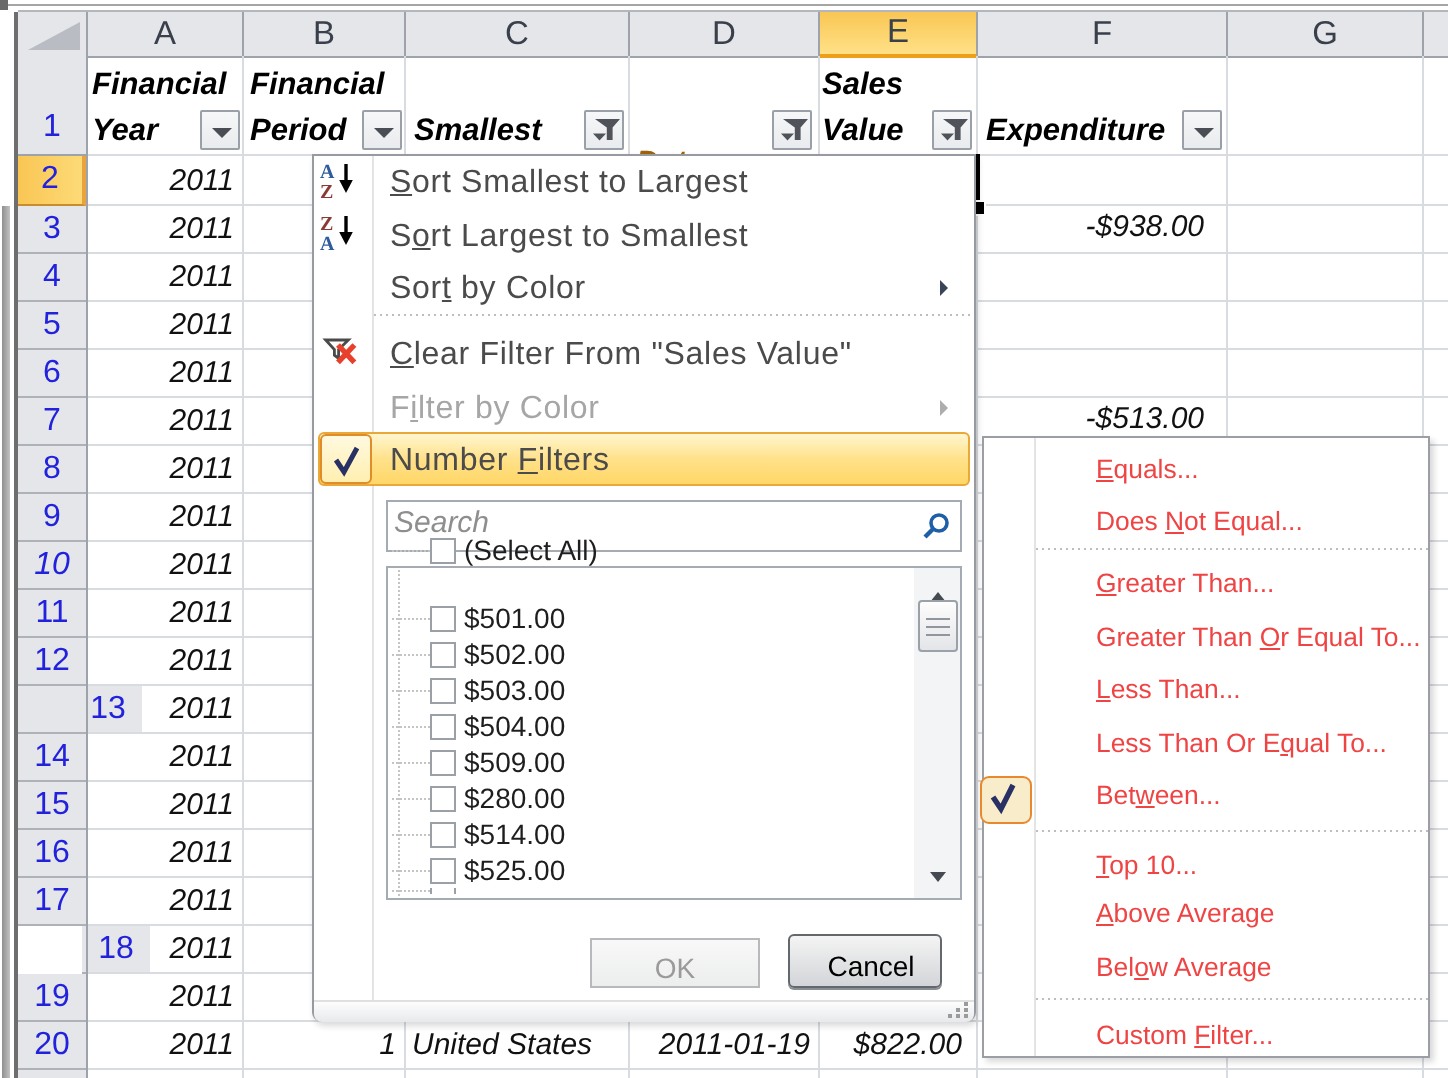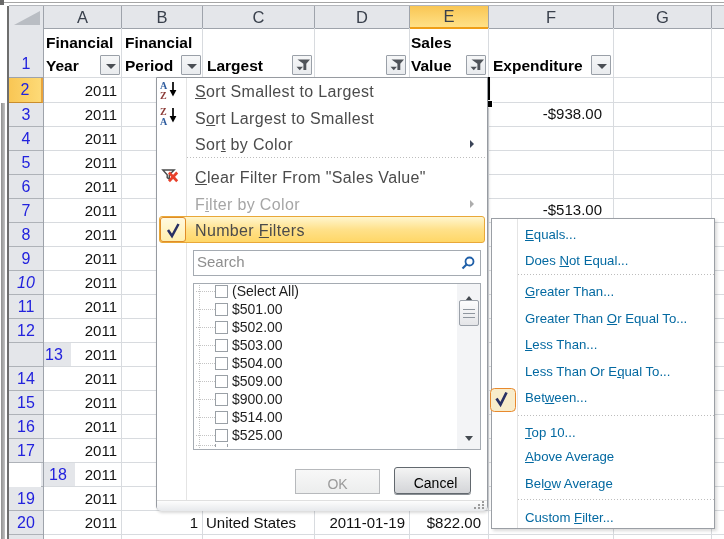--- a/index.html
+++ b/index.html
@@ -1,31 +1,31 @@
 <!DOCTYPE html>
 <html><head>
 <meta charset="utf-8">
 <style>
   html,body{margin:0;padding:0;}
   body{width:724px;height:539px;overflow:hidden;position:relative;background:#fff;
        font-family:"Liberation Sans",sans-serif;}
   .abs{position:absolute;}
-  .txt{position:absolute;white-space:nowrap;}
+  .txt{position:absolute;white-space:nowrap;font-style:italic;}
   
   .colhead{position:absolute;top:6px;height:22px;background:#e4e6ea;
     border-right:1px solid #9ea3ab;color:#39404c;font-size:16.5px;
     display:flex;align-items:center;justify-content:center;}
   .rowhead{position:absolute;left:9px;width:34px;background:#e4e6ea;
     color:#2222dd;font-size:16px;display:flex;align-items:center;justify-content:center;
     border-bottom:1px solid #aeb2b8;}
   .vline{position:absolute;width:1px;background:#d8dbdf;}
   .fbtn{position:absolute;width:20px;height:20px;background:linear-gradient(#f6f7f8,#e9ebee);
     border:1px solid #9aa0a8;border-radius:1px;box-sizing:border-box;}
   .menuitem{position:absolute;left:195px;font-size:16px;letter-spacing:0.35px;color:#4b4b4b;}
-  .submenuitem{position:absolute;left:525px;font-size:13.2px;color:#0369a1;}
+  .submenuitem{position:absolute;left:548px;font-size:13.2px;color:#ef4444;}
   .dotsep{position:absolute;height:1px;background:repeating-linear-gradient(to right,#bdbdbd 0 1px,transparent 1px 3px);}
   u{text-decoration:underline;}
   .litem{position:absolute;left:196px;height:18px;display:flex;align-items:center;}
   .conn{width:19px;border-top:1px dotted #c4c4c4;height:0;}
   .cb{width:13px;height:13px;border:1.5px solid #9aa0a6;background:#fff;box-sizing:border-box;flex:none;}
   .lbl{font-size:14px;color:#1e1e1e;margin-left:4px;}
 </style>
 </head>
 <body>
 
@@ -79,21 +79,21 @@
 <div class="vline" style="left:121px;top:28px;height:511px;"></div>
 <div class="vline" style="left:202px;top:28px;height:511px;"></div>
 <div class="vline" style="left:314px;top:28px;height:511px;"></div>
 <div class="vline" style="left:409px;top:28px;height:511px;"></div>
 <div class="vline" style="left:488px;top:28px;height:511px;"></div>
 <div class="vline" style="left:613px;top:28px;height:511px;"></div>
 <div class="vline" style="left:711px;top:28px;height:511px;"></div>
 
 <div class="txt" style="left:46px;top:30.5px;font-weight:bold;font-size:15.5px;color:#000;line-height:23.3px;">Financial<br>Year</div>
 <div class="txt" style="left:125px;top:30.5px;font-weight:bold;font-size:15.5px;color:#000;line-height:23.3px;">Financial<br>Period</div>
-<div class="txt" style="left:207px;top:56.5px;font-weight:bold;font-size:15.5px;color:#000;">Largest</div>
+<div class="txt" style="left:207px;top:56.5px;font-weight:bold;font-size:15.5px;color:#000;">Smallest</div>
 <div class="txt" style="left:318px;top:56.5px;font-weight:bold;font-size:15.5px;color:#a16207;margin-top:16px;">Date</div>
 <div class="txt" style="left:411px;top:30.5px;font-weight:bold;font-size:15.5px;color:#000;line-height:23.3px;">Sales<br>Value</div>
 <div class="txt" style="left:493px;top:56.5px;font-weight:bold;font-size:15.5px;color:#000;">Expenditure</div>
 
 <div class="fbtn" style="left:100px;top:54.5px;">
     <div style="position:absolute;left:4.5px;top:8px;width:0;height:0;border:5px solid transparent;border-top:5.5px solid #4a4e54;"></div>
   </div>
 <div class="fbtn" style="left:181px;top:54.5px;">
     <div style="position:absolute;left:4.5px;top:8px;width:0;height:0;border:5px solid transparent;border-top:5.5px solid #4a4e54;"></div>
   </div>
@@ -202,21 +202,21 @@
 
 <div class="abs" style="left:457px;top:284px;width:23px;height:165px;background:#f3f4f6;"></div>
 <div class="abs" style="left:465px;top:291.5px;width:0;height:0;border:4px solid transparent;border-bottom:5.5px solid #444a50;"></div>
 <div class="abs" style="left:459px;top:300px;width:20px;height:26px;background:linear-gradient(#fdfdfd,#e4e5e8);border:1px solid #9ba1a9;box-sizing:border-box;border-radius:2px;"></div>
 <div class="abs" style="left:463px;top:308.5px;width:12px;height:1.6px;background:#8f969e;"></div>
 <div class="abs" style="left:463px;top:312.5px;width:12px;height:1.6px;background:#8f969e;"></div>
 <div class="abs" style="left:463px;top:316.5px;width:12px;height:1.6px;background:#8f969e;"></div>
 <div class="abs" style="left:465px;top:435.5px;width:0;height:0;border:4px solid transparent;border-top:5.5px solid #444a50;"></div>
 
 <div class="abs" style="left:199px;top:285px;width:1px;height:163px;border-left:1px dotted #c4c4c4;"></div>
-<div class="litem" style="top:282px;">
+<div class="litem" style="top:266px;">
     <span class="conn"></span>
     <span class="cb"></span>
     <span class="lbl">(Select All)</span>
   </div>
 <div class="litem" style="top:300px;">
     <span class="conn"></span>
     <span class="cb"></span>
     <span class="lbl">$501.00</span>
   </div>
 <div class="litem" style="top:318px;">
@@ -235,21 +235,21 @@
     <span class="lbl">$504.00</span>
   </div>
 <div class="litem" style="top:372px;">
     <span class="conn"></span>
     <span class="cb"></span>
     <span class="lbl">$509.00</span>
   </div>
 <div class="litem" style="top:390px;">
     <span class="conn"></span>
     <span class="cb"></span>
-    <span class="lbl">$900.00</span>
+    <span class="lbl">$280.00</span>
   </div>
 <div class="litem" style="top:408px;">
     <span class="conn"></span>
     <span class="cb"></span>
     <span class="lbl">$514.00</span>
   </div>
 <div class="litem" style="top:426px;">
     <span class="conn"></span>
     <span class="cb"></span>
     <span class="lbl">$525.00</span>

